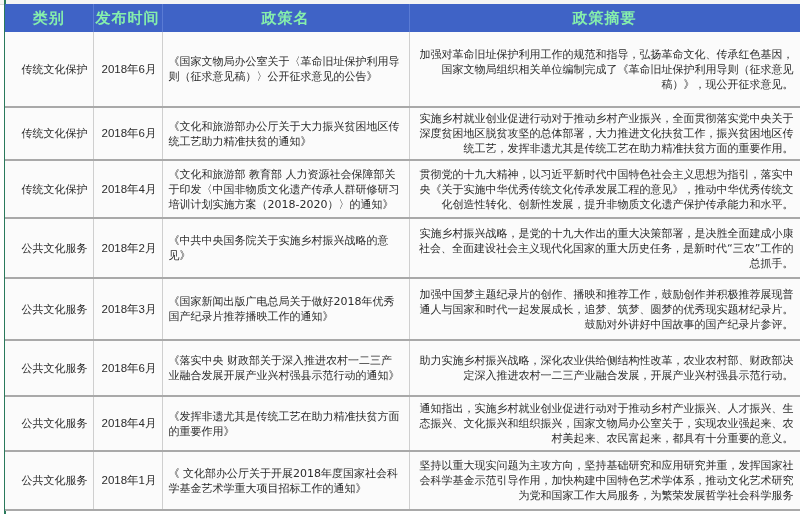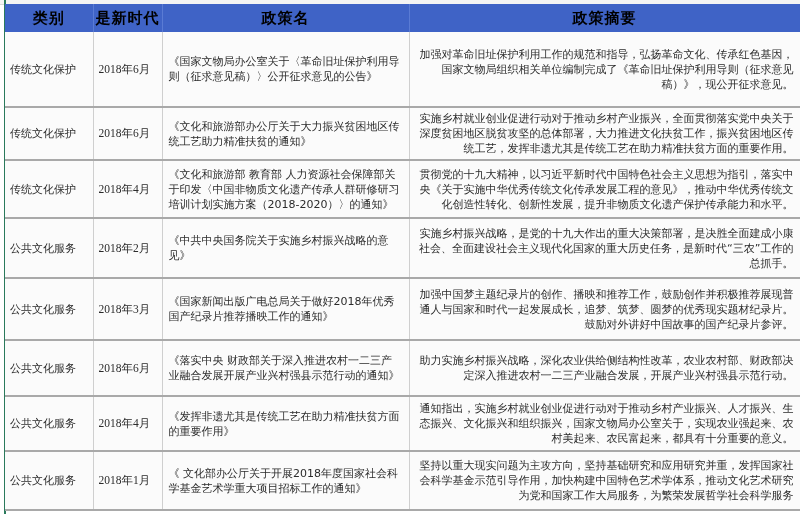--- a/index.html
+++ b/index.html
@@ -2,46 +2,46 @@
 <html><head>
   <meta charset="utf-8">
   <style>
     html, body { margin: 0; padding: 0; background: #ffffff; }
     body { width: 800px; height: 514px; overflow: hidden; position: relative;
            font-family: "DejaVu Sans", "Liberation Sans", sans-serif; }
     .top-strip { position: absolute; left: 0; top: 0; width: 800px; height: 4px; background: #f4f4f4; border-bottom: 1px solid #d8d8d8; }
     .left-edge { position: absolute; left: 4px; top: 0; width: 2px; height: 514px; background: #2a7a5c; }
     table { position: absolute; left: 5px; top: 4px; border-collapse: collapse; table-layout: fixed; width: 795px; }
     col.c1 { width: 88px; } col.c2 { width: 69px; } col.c3 { width: 247px; } col.c4 { width: 391px; }
-    thead th { background: #3f63c6; color: #000000; font-weight: bold; font-size: 15px; height: 28px;
+    thead th { background: #3f63c6; color: #86efac; font-weight: bold; font-size: 15px; height: 28px;
                text-align: center; border-right: 1px solid #5a7bd4; padding: 0; letter-spacing: 1px; }
     tbody td { border-bottom: 2px solid #a9a9a9; border-right: 1px solid #cfcfcf; color: #2b2b2b;
                font-size: 11px; line-height: 15px; padding: 3px 5px; vertical-align: middle; background: #fbfbfb; }
-    td.cat, td.date { text-align: left; }
-    td.date { font-family: Liberation Serif, serif; font-size: 11.5px; }
+    td.cat, td.date { text-align: right; }
+    td.date { font-family: Liberation Sans, sans-serif; font-size: 11.5px; }
     td.name { text-align: left; padding: 3px 6px; }
     td.summary { text-align: right; padding: 3px 6px; }
   </style>
 </head>
 <body>
 
 <div class="top-strip"></div>
 <div class="left-edge"></div>
 
 <table>
   <colgroup>
       <col class="c1">
       <col class="c2">
       <col class="c3">
       <col class="c4">
     </colgroup>
   <thead>
     <tr>
       <th>类别</th>
-      <th>是新时代</th>
+      <th>发布时间</th>
       <th>政策名</th>
       <th>政策摘要</th>
     </tr>
   </thead>
   <tbody>
     <tr style="height:75px">
       <td class="cat">传统文化保护</td>
       <td class="date">2018年6月</td>
       <td class="name">《国家文物局办公室关于〈革命旧址保护利用导则（征求意见稿）〉公开征求意见的公告》</td>
       <td class="summary">加强对革命旧址保护利用工作的规范和指导，弘扬革命文化、传承红色基因，国家文物局组织相关单位编制完成了《革命旧址保护利用导则（征求意见稿）》，现公开征求意见。</td>

